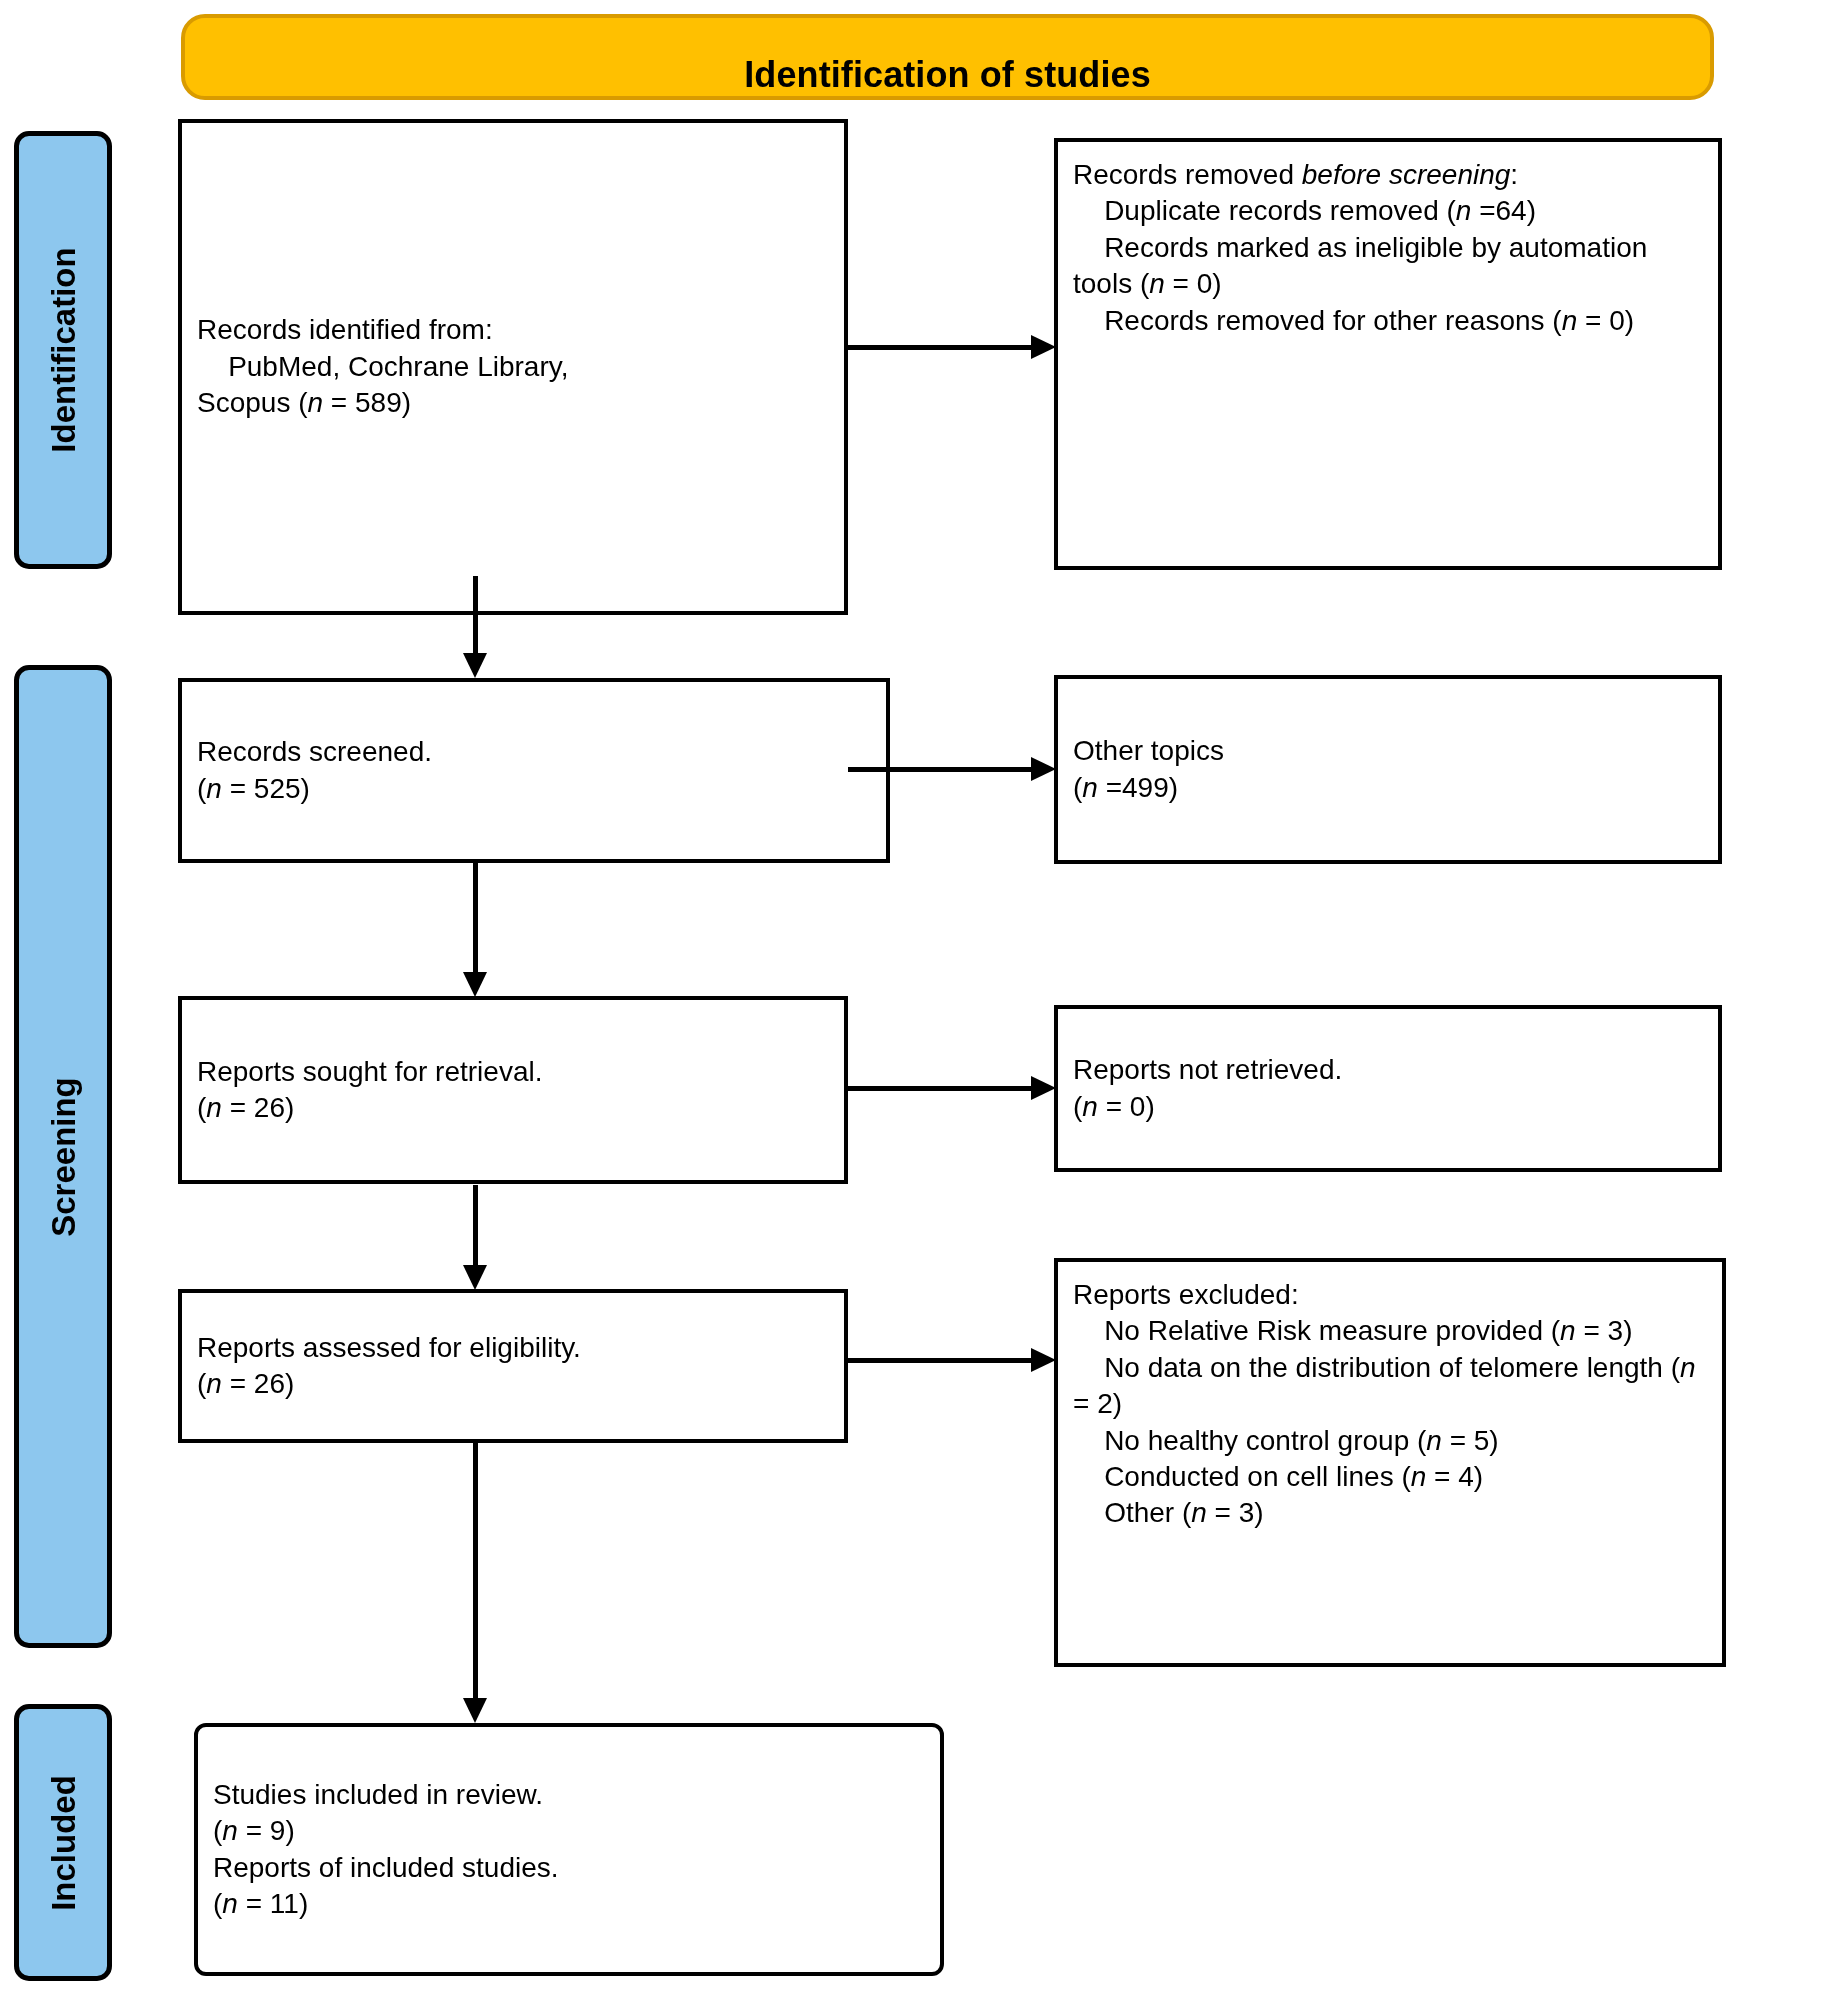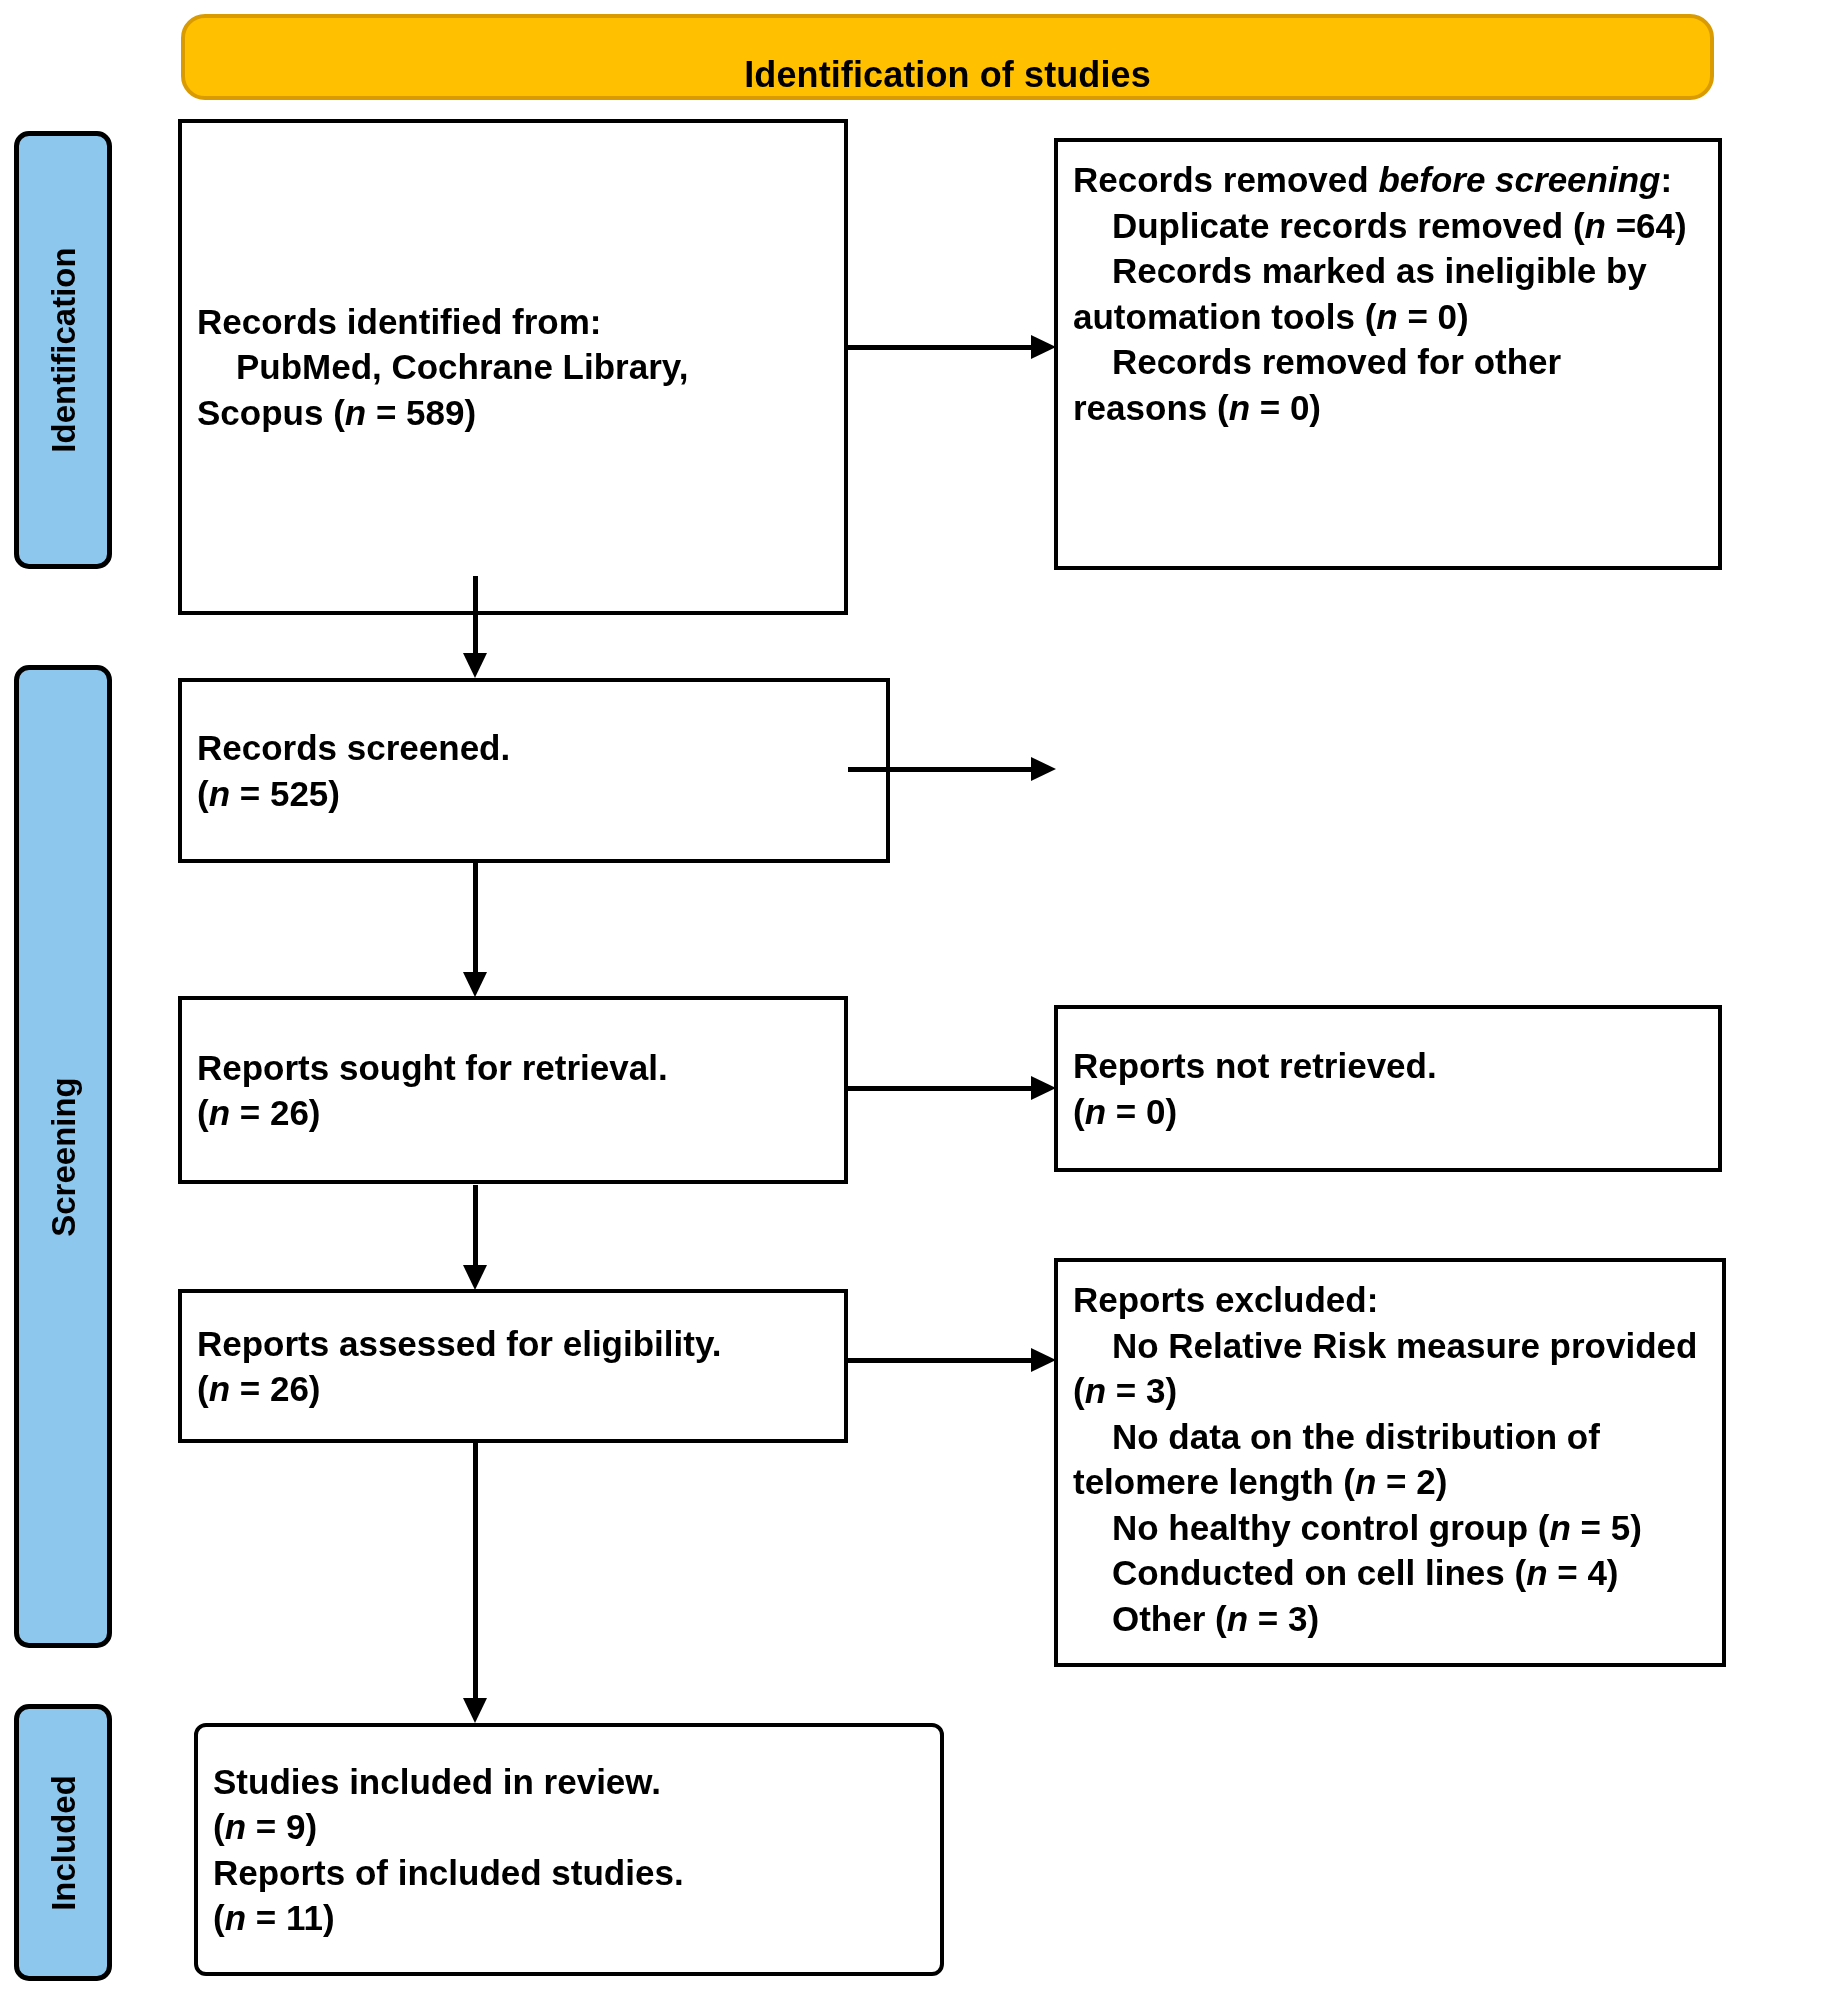--- a/index.html
+++ b/index.html
@@ -66,27 +66,26 @@
   
   .flow-box {
     position: absolute;
     background: #ffffff;
     border: 4px solid #000000;
     box-sizing: border-box;
     display: flex;
     align-items: center;
   }
   .flow-box .box-text {
-    font-size: 35px;
+    font-size: 28px;
     line-height: 1.30;
     color: #000000;
     padding: 0 15px;
     width: 100%;
     white-space: pre-wrap;
-    font-weight: bold;
   }
   .flow-box.top-align .box-text { align-self: flex-start; padding-top: 15px; }
   .flow-box em { font-style: italic; }
 
   
   #box-identified      { left: 178px; top: 119px;  width: 670px; height: 496px; }
   #box-screened        { left: 178px; top: 678px; width: 712px; height: 185px; }
   #box-sought          { left: 178px; top: 996px; width: 670px; height: 188px; }
   #box-assessed        { left: 178px; top: 1289px; width: 670px; height: 154px; }
   #box-included        { left: 194px; top: 1723px; width: 750px; height: 253px; border-radius: 12px; }
@@ -215,20 +214,24 @@
   <div class="flow-box" id="box-screened">
     <div class="box-text"><span>Records screened.</span>
 <span>(</span><em>n</em><span> = 525)</span></div>
   </div>
 
   <div class="arrow-h" id="arrow-screened-to-other">
     <div class="shaft"></div>
     <div class="head"></div>
   </div>
 
+  <div class="flow-box" id="box-other-topics">
+    <div class="box-text"><span>Other topics</span>
+<span>(</span><em>n</em><span> =499)</span></div>
+  </div>
 
   <div class="arrow-v" id="arrow-screened-to-sought">
     <div class="shaft"></div>
     <div class="head"></div>
   </div>
 
   <div class="flow-box" id="box-sought">
     <div class="box-text"><span>Reports sought for retrieval.</span>
 <span>(</span><em>n</em><span> = 26)</span></div>
   </div>

